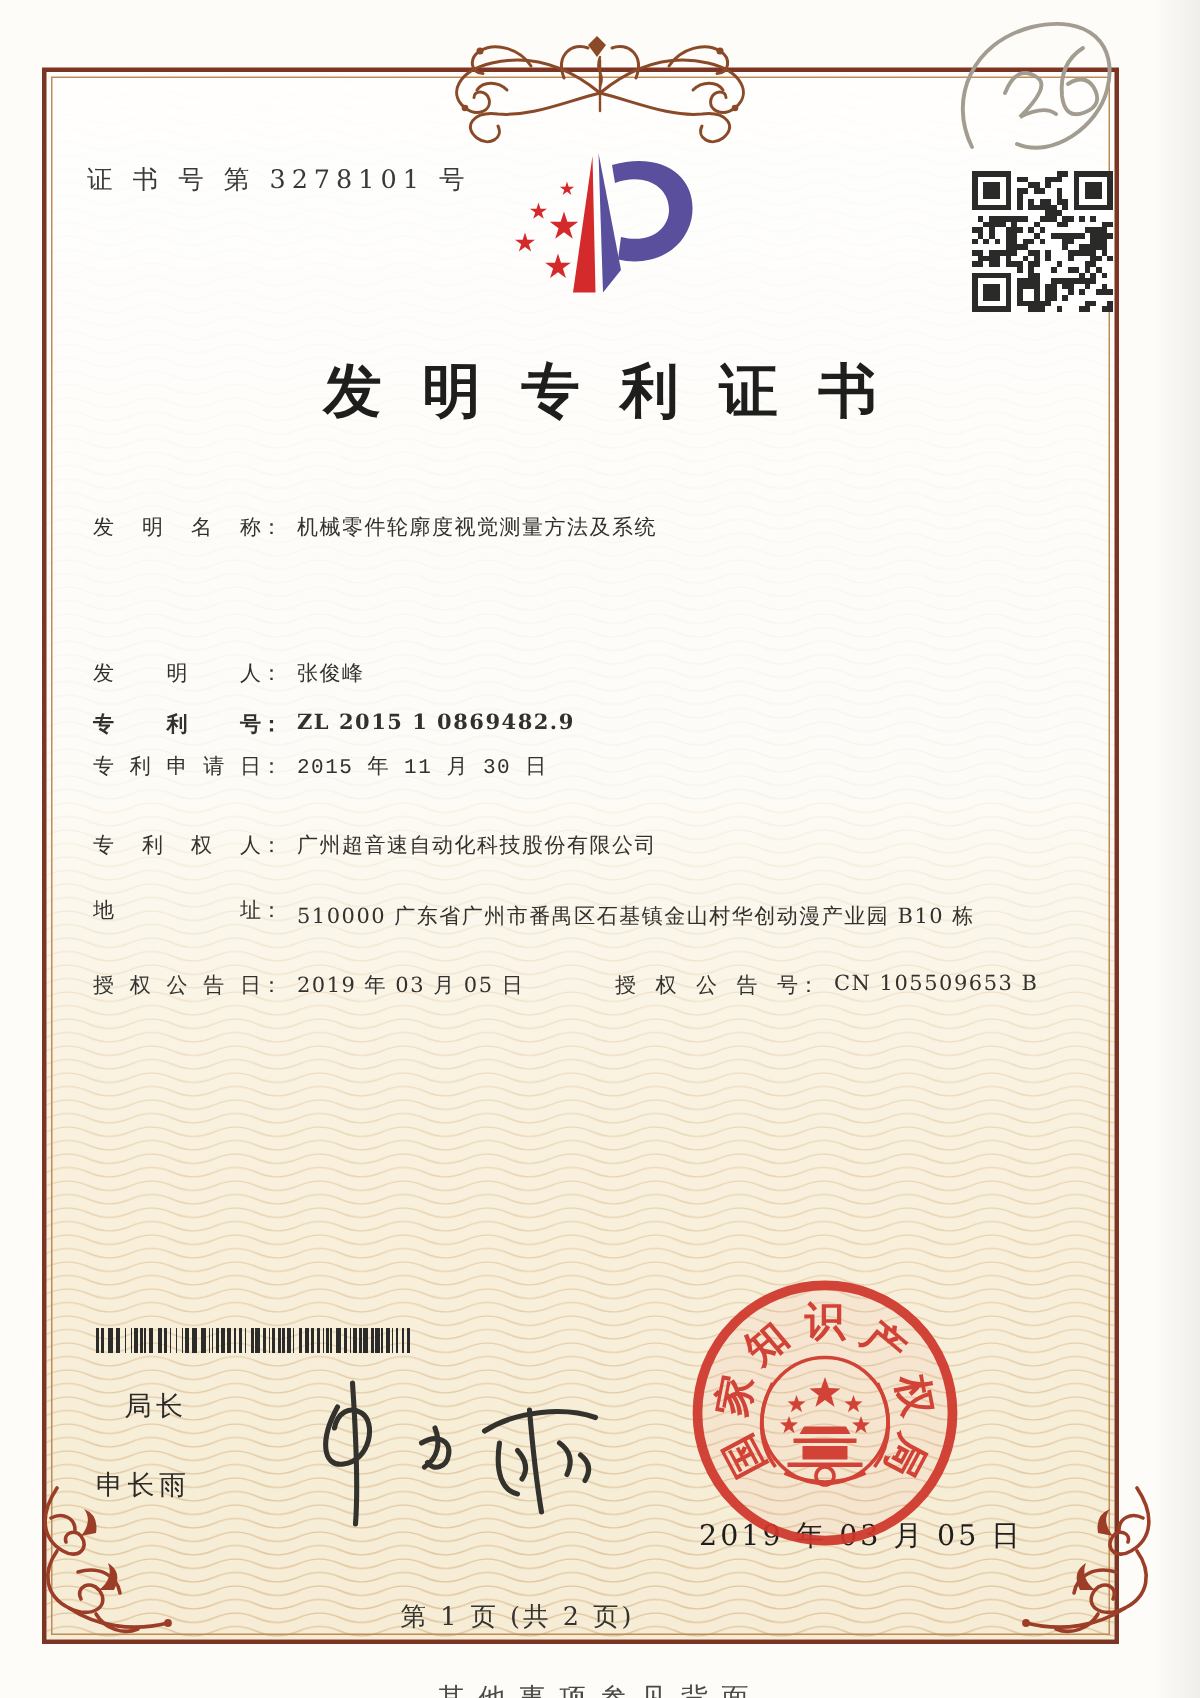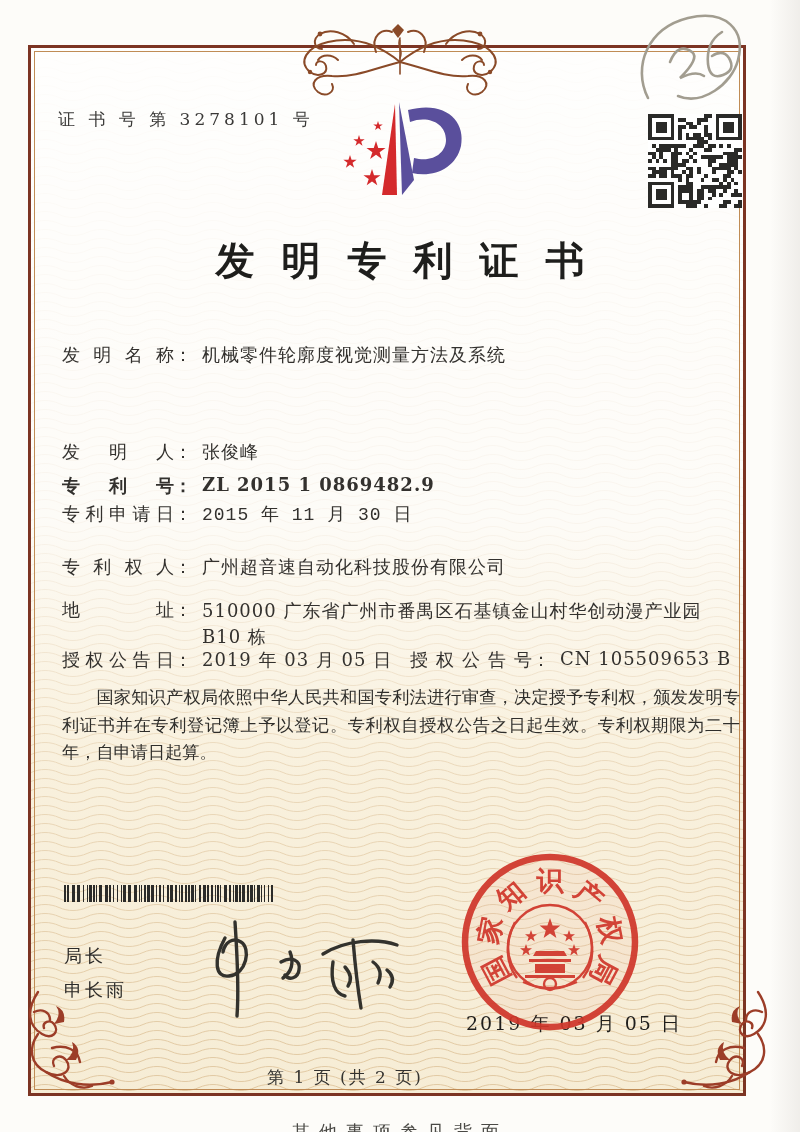--- a/index.html
+++ b/index.html
@@ -18,21 +18,21 @@
   .frame-inner{
     position:absolute;left:3px;top:3px;right:3px;bottom:3px;
     border:1px solid #c08c55;
   }
   .cert-no{left:58px;top:108px;font-size:17px;letter-spacing:4px;color:#3a3937;}
   .title{
     left:0;top:234px;width:800px;text-align:center;
     font-size:39px;font-weight:700;letter-spacing:27px;padding-left:27px;
     box-sizing:border-box;color:#1e1e1c;
   }
-  .field-row{left:62px;font-size:18px;color:#33312e;white-space:nowrap;}
+  .field-row{left:62px;font-size:14px;color:#33312e;white-space:nowrap;}
   .f-label{display:inline-block;width:112px;text-align:justify;text-align-last:justify;vertical-align:top;}
   .f-colon{display:inline-block;margin-right:10px;vertical-align:top;}
   .f-value{display:inline-block;letter-spacing:1px;vertical-align:top;}
   .f-value.wrap{white-space:normal;width:515px;line-height:26px;}
   .pair2{position:absolute;left:348px;top:0;white-space:nowrap;}
   .pair2 .f-label{width:122px;}
   .body-text{
     left:62px;top:684px;width:678px;font-size:17.2px;line-height:27.5px;
     color:#2f2e2b;text-align:justify;
   }
@@ -493,21 +493,20 @@
   <span class="f-label">地址</span><span class="f-colon">：</span><span class="f-value wrap">510000 广东省广州市番禺区石基镇金山村华创动漫产业园 B10 栋</span>
 </div>
 <div class="abs field-row" style="top:648px;z-index:3;">
   <span class="f-label">授权公告日</span><span class="f-colon">：</span><span class="f-value">2019 年 03 月 05 日</span>
   <span class="pair2">
     <span class="f-label">授权公告号</span><span class="f-colon">：</span><span class="f-value">CN 105509653 B</span>
   </span>
 </div>
 
 <div class="abs body-text" style="z-index:3;">
-  <p>国家知识产权局依照中华人民共和国专利法进行审查，决定授予专利权，颁发发明专利证书并在专利登记簿上予以登记。专利权自授权公告之日起生效。专利权期限为二十年，自申请日起算。</p>
 </div>
 
 <svg class="abs" id="barcode-svg" style="left:64px;top:885px;z-index:3;" width="216" height="17" viewBox="0 0 216 17" shape-rendering="crispEdges">
     <g fill="#2b2b29">
       <rect x="0" y="0" width="2" height="17"></rect>
       <rect x="3" y="0" width="2" height="17"></rect>
       <rect x="8" y="0" width="3" height="17"></rect>
       <rect x="13" y="0" width="3" height="17"></rect>
       <rect x="19" y="0" width="1" height="17"></rect>
       <rect x="23" y="0" width="1" height="17"></rect>
@@ -557,21 +556,21 @@
       <rect x="186" y="0" width="3" height="17"></rect>
       <rect x="190" y="0" width="1" height="17"></rect>
       <rect x="193" y="0" width="3" height="17"></rect>
       <rect x="197" y="0" width="1" height="17"></rect>
       <rect x="200" y="0" width="1" height="17"></rect>
       <rect x="204" y="0" width="1" height="17"></rect>
       <rect x="207" y="0" width="2" height="17"></rect>
     </g>
   </svg>
 
-<div class="abs signer" style="top:944px;z-index:3;">局长</div>
+<div class="abs signer" style="top:925px;z-index:3;margin-left:19px;">局长</div>
 <div class="abs signer" style="top:978px;z-index:3;text-align:right;">申长雨</div>
 
 <svg class="abs" style="left:195px;top:912px;z-index:3;" width="225" height="108" viewBox="0 0 225 108">
   <g stroke="#33322d" fill="none" stroke-width="3.4" stroke-linecap="round" stroke-linejoin="round">
     <path d="M30,26 C18,48 20,66 34,64 C52,62 56,36 46,30 C38,25 30,30 28,40"></path>
     <path d="M40,10 C42,40 44,78 42,104"></path>
     <path d="M95,40 C99,50 97,60 88,66"></path>
     <path d="M86,50 C96,44 106,48 104,58 C103,66 94,69 90,63"></path>
     <path d="M128,42 C150,28 182,26 202,33"></path>
     <path d="M158,28 C160,52 163,78 166,96"></path>

